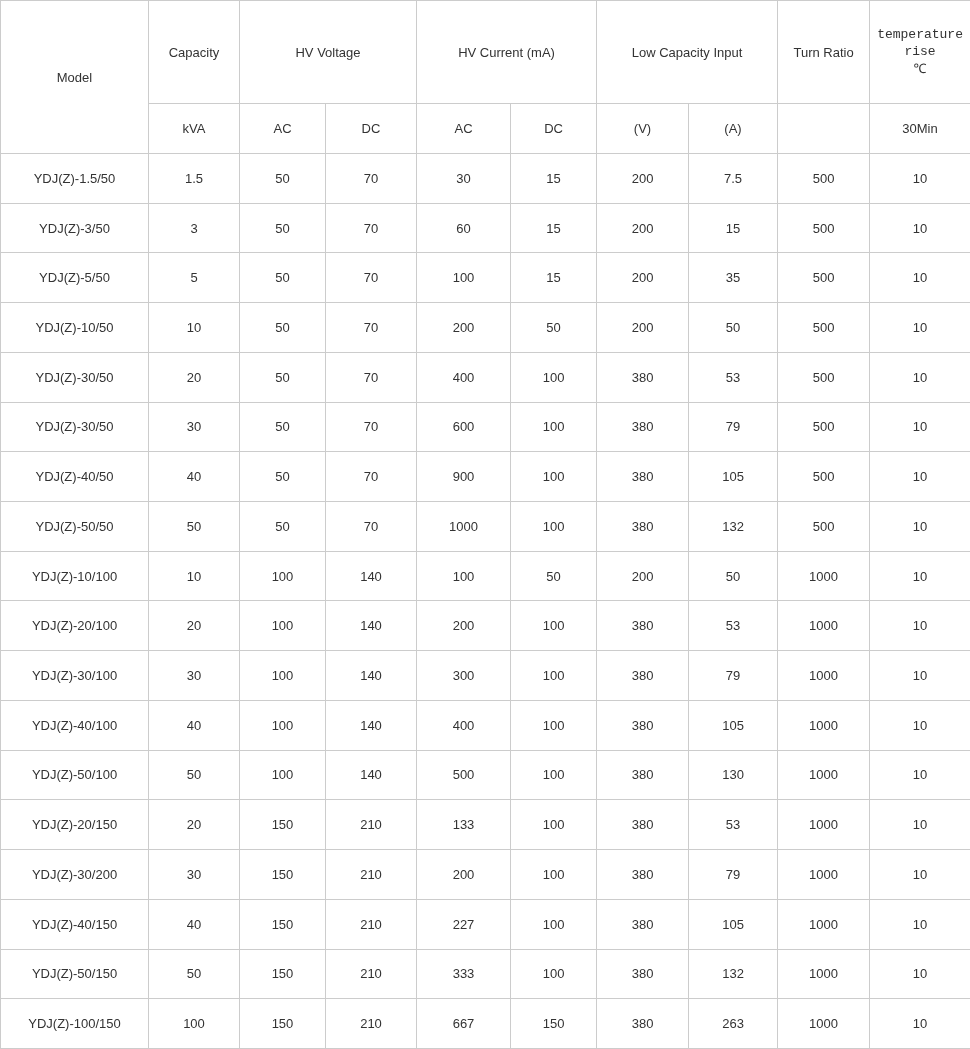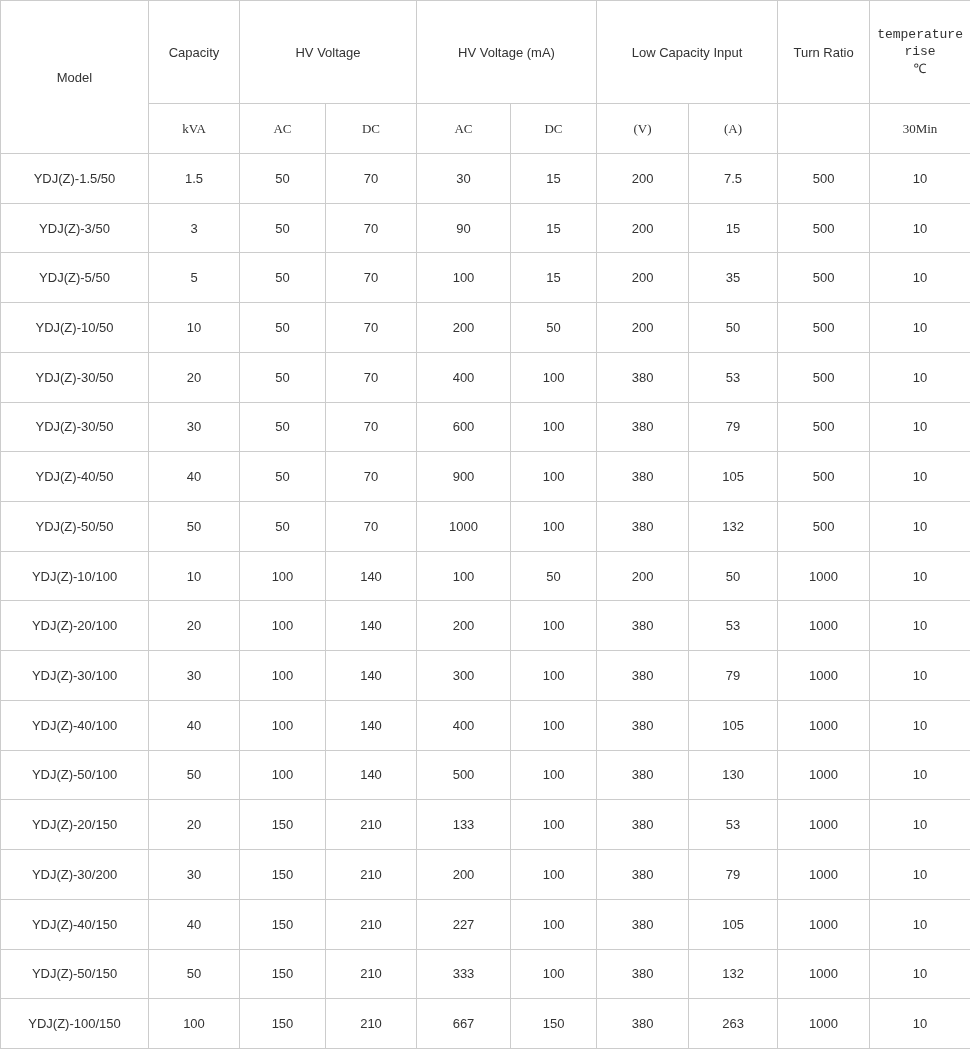--- a/index.html
+++ b/index.html
@@ -26,21 +26,21 @@
   table.spec th, table.spec td {
     border: 1px solid #cccccc;
     font-weight: normal;
     padding: 2px 4px;
     vertical-align: middle;
     overflow: hidden;
     background: #ffffff;
     color: #333333;
   }
   thead tr.group-row { height: 103px; }
-  thead tr.unit-row  { height: 50px; font-family: Liberation Serif, serif;  }
+  thead tr.unit-row  { height: 50px;  }
   tbody tr.data-row  { height: 49.7px; margin-left: 28px; }
   .stacked-line { display: block; line-height: 1.35; font-family: Liberation Mono, monospace; }
 </style>
 </head>
 <body>
 
 <div class="page">
   <table class="spec">
     <colgroup>
       <col style="width:148px">
@@ -52,21 +52,21 @@
       <col style="width:92px">
       <col style="width:89px">
       <col style="width:92px">
       <col style="width:101px">
     </colgroup>
     <thead>
       <tr class="group-row">
         <th rowspan="2">Model</th>
         <th>Capacity</th>
         <th colspan="2">HV Voltage</th>
-        <th colspan="2">HV Voltage (mA)</th>
+        <th colspan="2">HV Current (mA)</th>
         <th colspan="2">Low Capacity Input</th>
         <th>Turn Ratio</th>
         <th>
           <span class="stacked-line">temperature rise</span>
           <span class="stacked-line">℃</span>
         </th>
       </tr>
       <tr class="unit-row">
         <th>kVA</th>
         <th>AC</th>
@@ -90,21 +90,21 @@
           <td>200</td>
           <td>7.5</td>
           <td>500</td>
           <td>10</td>
         </tr>
         <tr class="data-row">
           <td>YDJ(Z)-3/50</td>
           <td>3</td>
           <td>50</td>
           <td>70</td>
-          <td>90</td>
+          <td>60</td>
           <td>15</td>
           <td>200</td>
           <td>15</td>
           <td>500</td>
           <td>10</td>
         </tr>
         <tr class="data-row">
           <td>YDJ(Z)-5/50</td>
           <td>5</td>
           <td>50</td>

